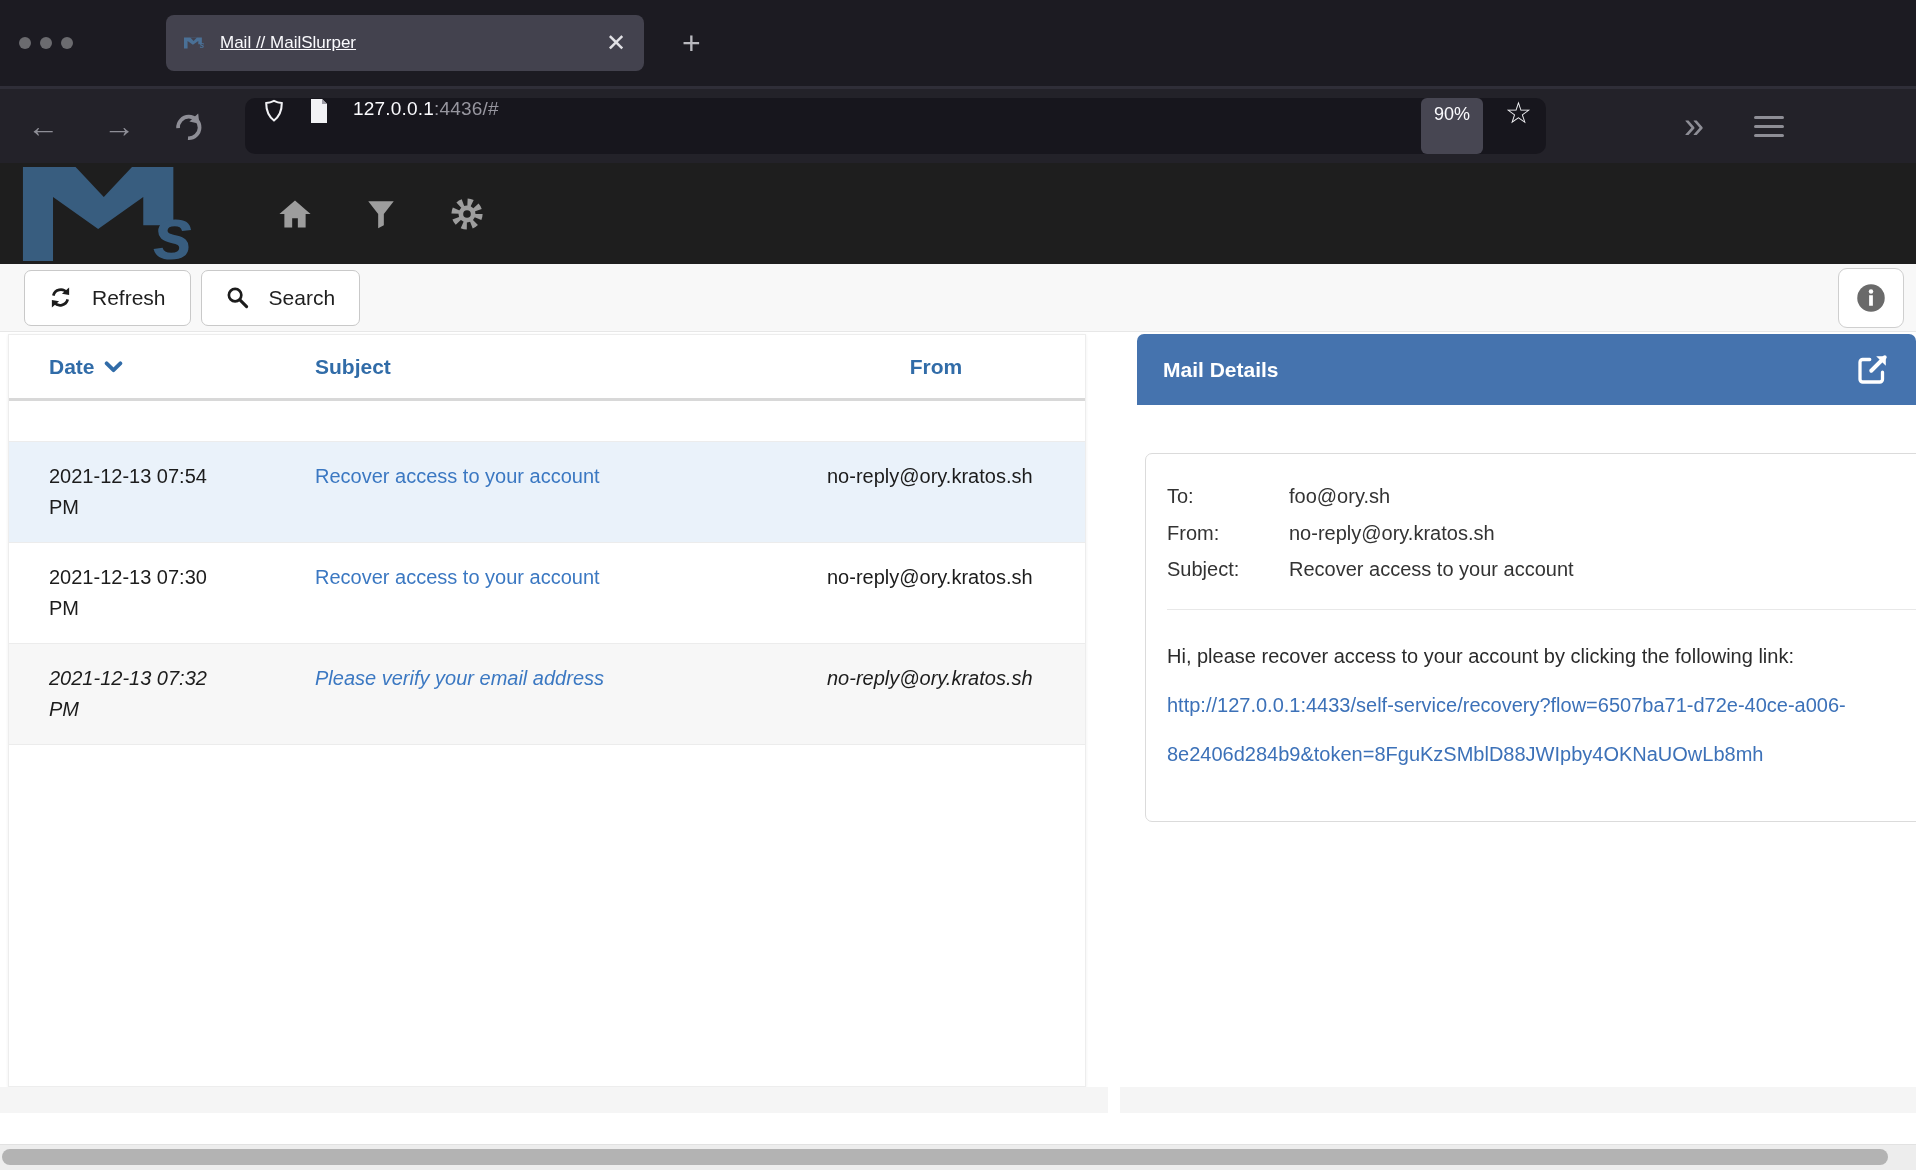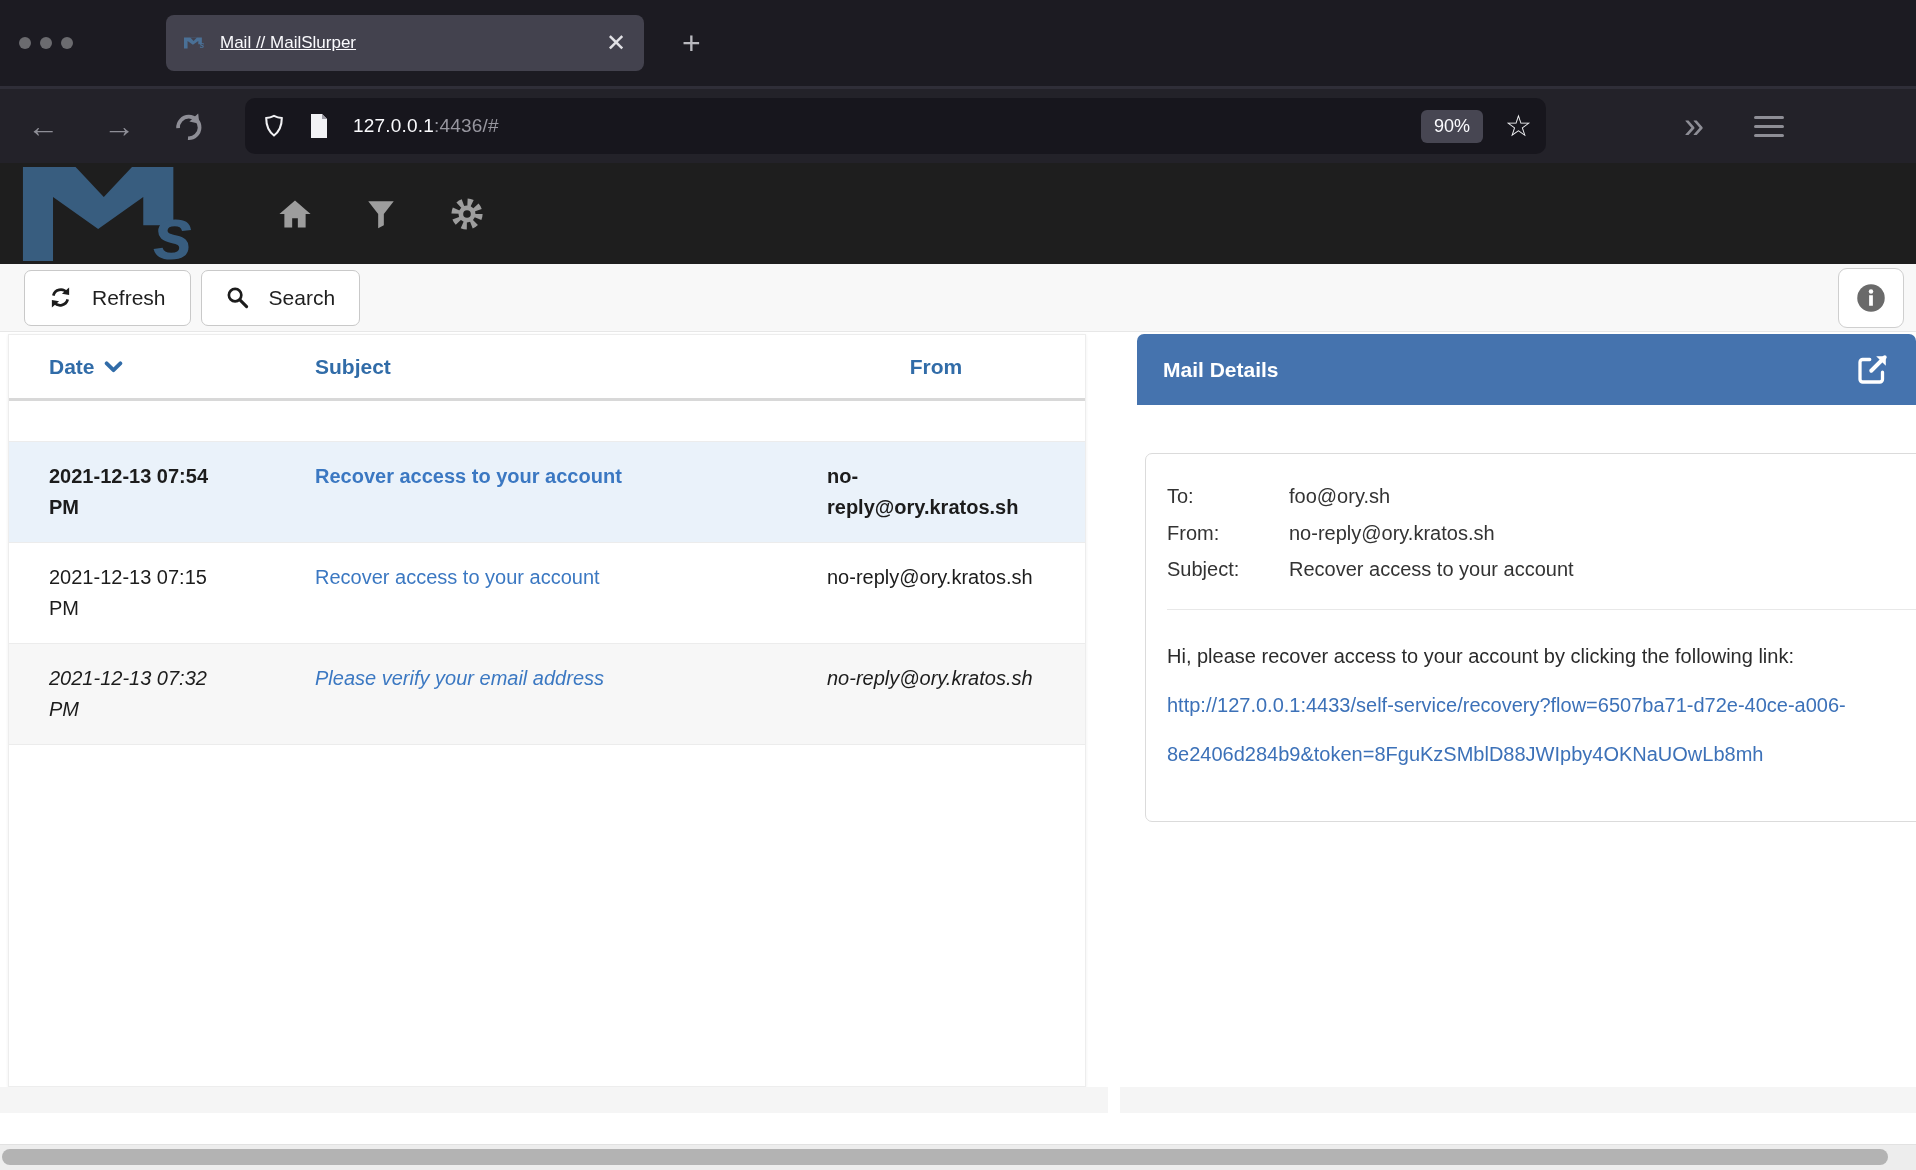--- a/index.html
+++ b/index.html
@@ -25,21 +25,21 @@
   .newtab{color:#B9B9BF;font-size:32px;font-weight:300;margin-left:38px;line-height:1;}
   .favicon svg,.logo svg{display:block;}
 
   .toolbar{height:77px;background:var(--chrome-toolbar);border-top:3px solid var(--chrome-band);
            display:flex;align-items:center;flex:0 0 auto;}
   .navbtn{color:#8E8E96;font-size:32px;line-height:1;width:44px;text-align:center;}
   .navbtn.back{margin-left:21px;}
   .navbtn.fwd{margin-left:32px;}
   .reload{margin-left:30px;width:34px;height:34px;}
   .urlbar{margin-left:40px;width:1301px;height:56px;background:var(--chrome-urlbar);border-radius:10px;
-          display:flex;align-items:center;padding:0 14px 0 16px;}
+          display:flex;padding:0 14px 0 16px;}
   .urlbar .shield{width:26px;height:26px;}
   .urlbar .doc{width:24px;height:26px;margin-left:20px;}
   .urltext{margin-left:22px;font-size:19px;letter-spacing:.2px;}
   .urlhost{color:#FBFBFE;}
   .urlrest{color:#97969F;}
   .zoombadge{margin-left:auto;background:#474652;color:#FBFBFE;font-size:18px;
              padding:6px 13px;border-radius:6px;}
   .star{color:#F5F5F8;font-size:30px;margin-left:22px;line-height:1;}
   .overflow-chevrons{margin-left:138px;color:#8E8E96;font-size:36px;line-height:1;letter-spacing:-2px;}
   .hamburger{margin-left:52px;display:flex;flex-direction:column;gap:6px;width:30px;}
@@ -71,21 +71,21 @@
              padding-left:40px;border-bottom:3px solid #D8D8D8;}
   .hcell{color:var(--header-blue);font-weight:bold;font-size:21px;display:flex;align-items:center;gap:9px;}
   .hcell.from{justify-content:center;padding-right:40px;}
   .list-spacer{height:40px;}
   .mrow{display:grid;grid-template-columns:266px 512px 1fr;padding:19px 0;padding-left:40px;
         border-top:1px solid #ECECEC;font-size:20px;line-height:31px;color:#1C1C1C;}
   .mrow:last-of-type{border-bottom:1px solid #ECECEC;}
   .mrow .c-date{max-width:178px;}
   .mrow .c-from{max-width:212px;word-break:break-word;}
   .mrow a{color:var(--link-blue);text-decoration:none;}
-  .mrow.sel{background:var(--selected-row);font-weight:bold;}
+  .mrow.sel{background:var(--selected-row);font-weight:normal;}
   .mrow.stripe{background:var(--striped-row);font-style:italic;}
 
   .mail-details{margin-left:51px;width:779px;margin-top:2px;}
   .md-head{height:71px;background:var(--accent-blue);border-radius:7px 7px 0 0;display:flex;
            align-items:center;padding:0 26px;}
   .md-title{color:#fff;font-weight:bold;font-size:21px;}
   .md-head svg{margin-left:auto;width:36px;height:36px;}
   .md-card{margin:48px 0 0 8px;width:820px;min-height:369px;border:1px solid #DBDBDB;border-radius:7px;
            padding:24px 21px 26px;color:#333;font-size:20px;}
   .meta-row{display:grid;grid-template-columns:122px 1fr;line-height:36.5px;}
@@ -232,21 +232,21 @@
         </div>
       </div>
       <div class="list-spacer"></div>
 
       <div class="mrow sel">
         <div class="c-date">2021-12-13 07:54 PM</div>
         <div class="c-subj"><a href="#">Recover access to your account</a></div>
         <div class="c-from">no-reply@ory.kratos.sh</div>
       </div>
       <div class="mrow">
-        <div class="c-date">2021-12-13 07:15 PM</div>
+        <div class="c-date">2021-12-13 07:30 PM</div>
         <div class="c-subj"><a href="#">Recover access to your account</a></div>
         <div class="c-from">no-reply@ory.kratos.sh</div>
       </div>
       <div class="mrow stripe">
         <div class="c-date">2021-12-13 07:32 PM</div>
         <div class="c-subj"><a href="#">Please verify your email address</a></div>
         <div class="c-from">no-reply@ory.kratos.sh</div>
       </div>
     </div>
 

